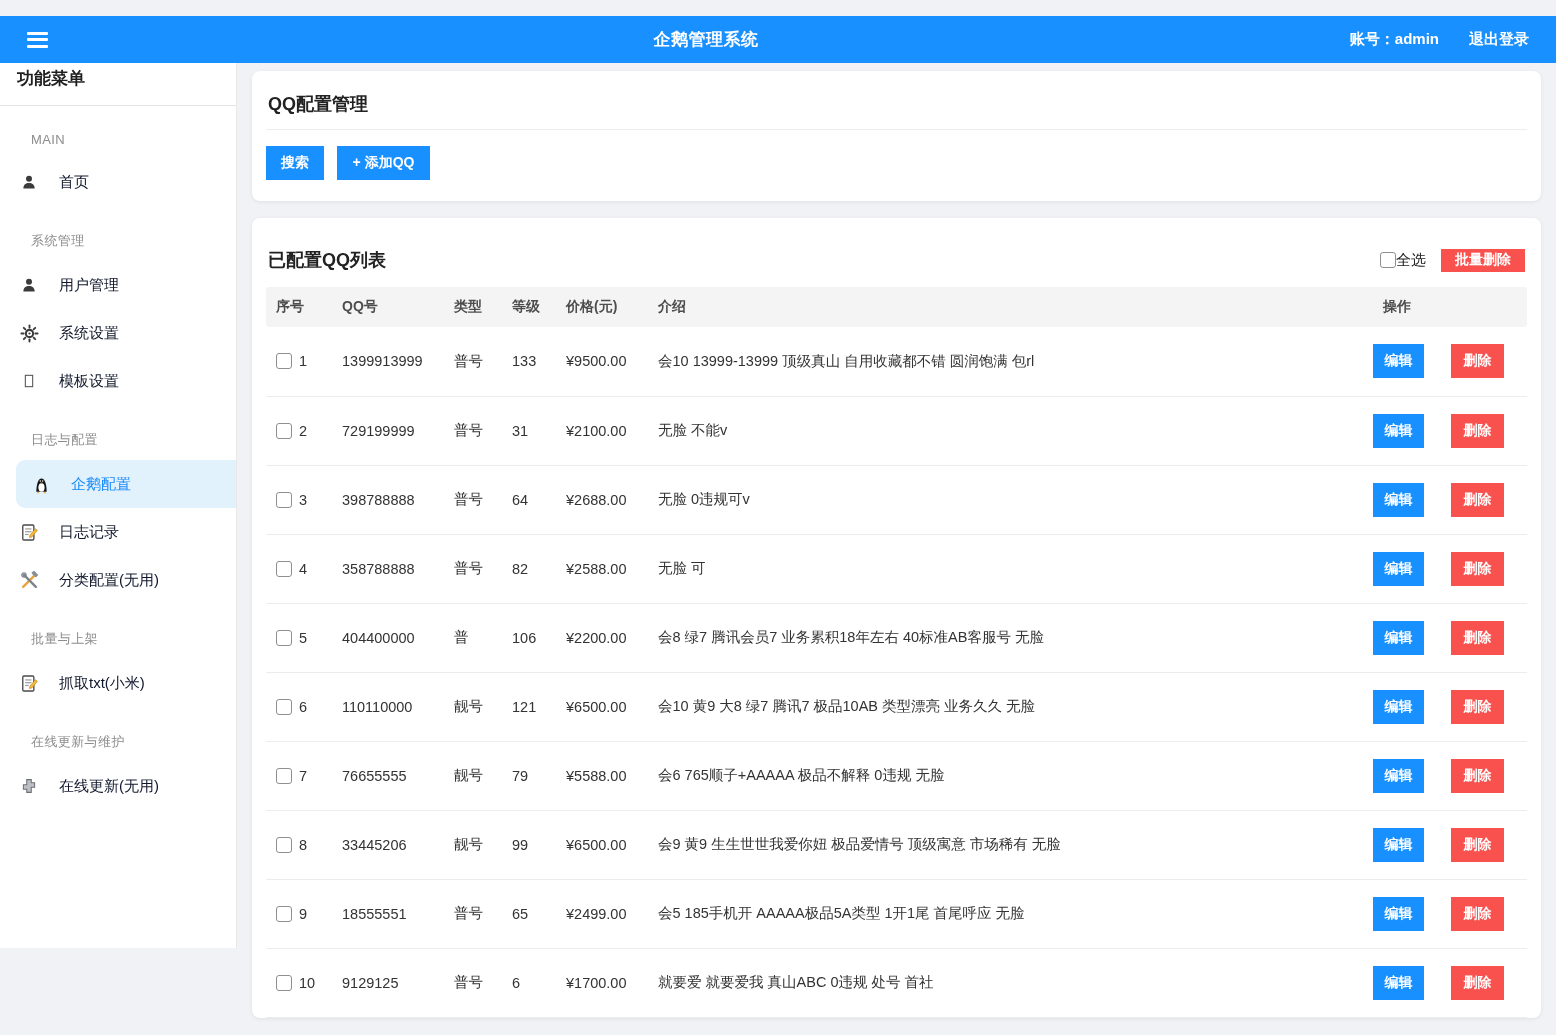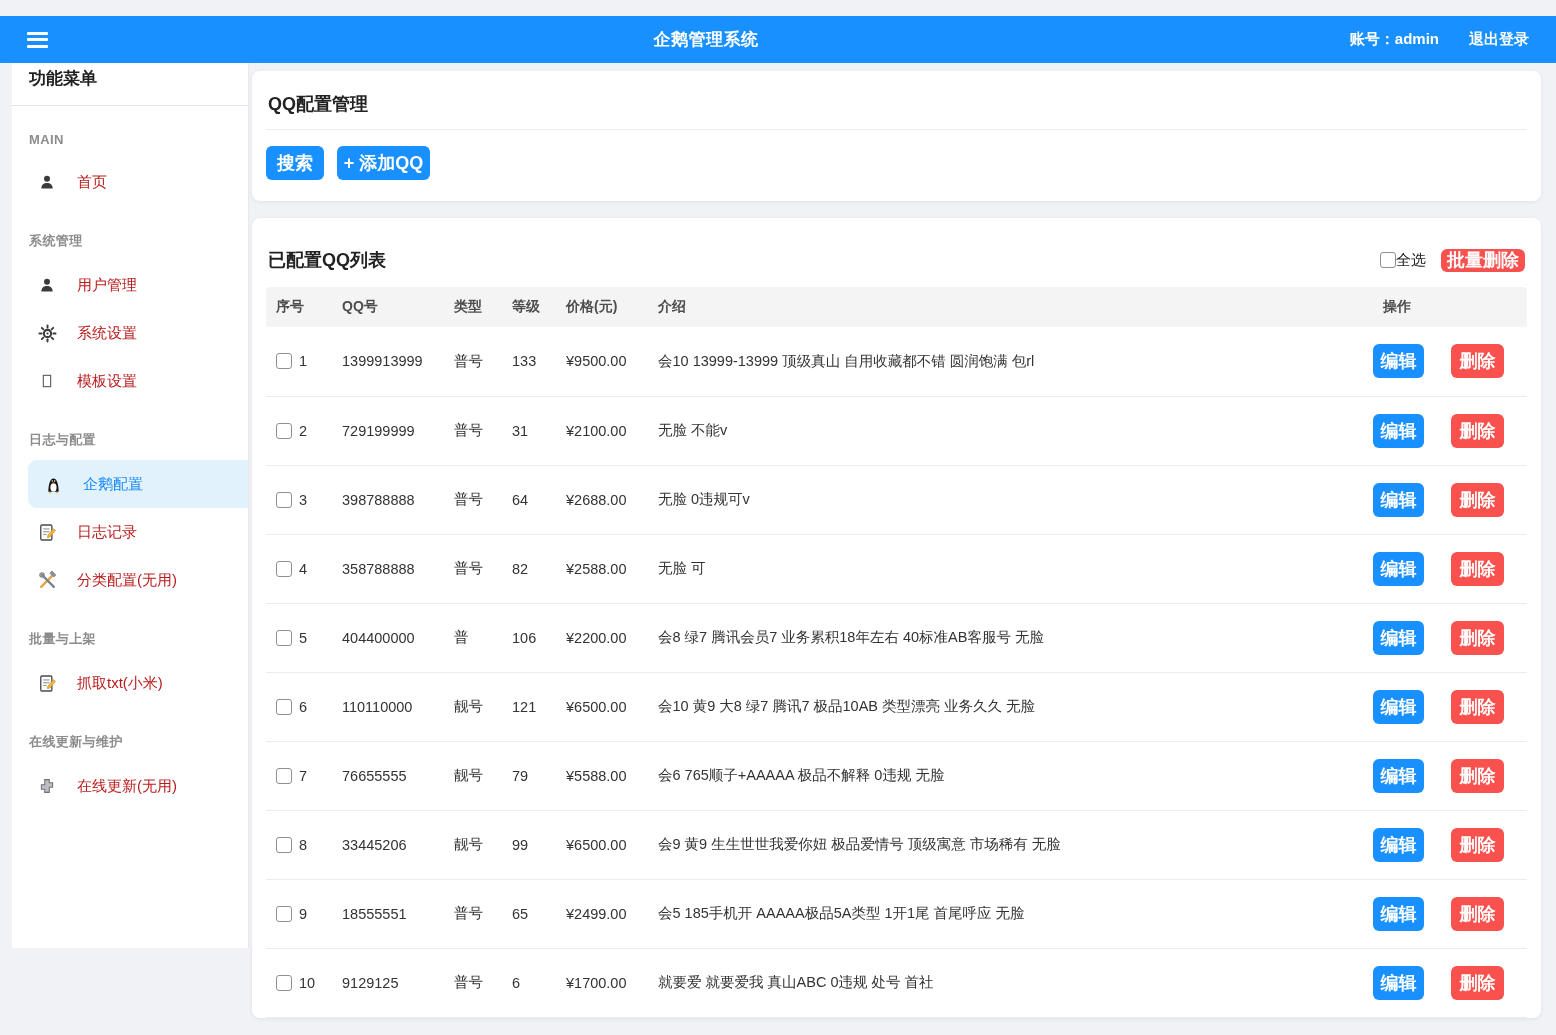--- a/index.html
+++ b/index.html
@@ -22,47 +22,47 @@
     background:var(--primary);color:#fff;
     display:flex;align-items:center;z-index:20;
   }
   .hamburger{width:62px;padding-left:27px;cursor:pointer;}
   .hamburger span{display:block;width:21px;height:3px;background:#fff;border-radius:1px;margin:3.5px 0;}
   .header-title{flex:1;text-align:center;font-size:17px;font-weight:bold;letter-spacing:.5px;}
   .header-right{display:flex;align-items:center;gap:30px;padding-right:27px;font-size:15px;font-weight:bold;}
   .logout{cursor:pointer;}
   
   .sidebar{
-    position:absolute;top:47px;left:12px;width:237px;height:901px;
+    position:absolute;top:47px;left:0;width:237px;height:901px;
     background:#fff;border-right:1px solid #e8e8e8;overflow:hidden;
   }
   .sidebar-title{font-size:17px;font-weight:bold;color:#1f1f1f;padding:20px 17px 15px;border-bottom:1px solid #e4e4e4;}
-  .nav-section-label{font-size:13px;font-weight:bold;color:#8c8c8c;padding:26px 17px 11px;letter-spacing:.4px;}
-  .nav-item{display:flex;align-items:center;height:48px;padding-left:25px;font-size:15px;color:#b91c1c;cursor:pointer;}
+  .nav-section-label{font-size:13px;font-weight:normal;color:#8c8c8c;padding:26px 31px 11px;letter-spacing:.4px;}
+  .nav-item{display:flex;align-items:center;height:48px;padding-left:19px;font-size:15px;color:#0f172a;cursor:pointer;}
   .nav-item.active{
     background:var(--active-bg);color:var(--active-text);
     margin-left:16px;padding-left:15px;border-radius:9px 0 0 9px;
   }
   .nav-icon{width:20px;height:20px;margin-right:20px;display:flex;align-items:center;justify-content:center;flex:none;}
   .nav-icon svg{display:block;}
   
   .main{position:absolute;top:50px;left:237px;width:1319px;height:988px;padding:21px 15px;overflow:hidden;}
   .card{background:#fff;border-radius:8px;box-shadow:0 1px 4px rgba(0,0,0,.07);}
   .card1{padding:0 14px 2px;}
   .card-title{font-size:18px;font-weight:bold;color:#222;margin:0;}
   .card1 .card-title{padding:21px 2px 13px;border-bottom:1px solid #ededed;}
   .search-row{display:flex;align-items:center;gap:13px;padding:16px 0 19px;}
   .search-input{
     flex:1;height:40px;border:1px solid #d9d9d9;border-radius:8px;
     padding:0 14px;font-size:15px;color:#333;outline:none;
     font-family:"Liberation Sans","DejaVu Sans",sans-serif;
   }
   .search-input::placeholder{color:#9b9b9b;}
   .btn{
-    border:none;border-radius:6px;color:#fff;font-size:18px;font-weight:bold;
+    border:none;border-radius:0;color:#fff;font-size:14px;font-weight:bold;
     cursor:pointer;font-family:"Liberation Sans","DejaVu Sans",sans-serif;
     display:inline-flex;align-items:center;justify-content:center;flex:none;
   }
   .btn-primary{background:var(--primary);}
   .btn-danger{background:var(--danger);}
   .btn-search{width:58px;height:34px;}
   .btn-add{width:93px;height:34px;}
   .btn-batch{width:84px;height:23px;}
   .card2{margin-top:17px;padding:0 14px;}
   .card2-head{display:flex;align-items:center;padding:30px 2px 15px;}

